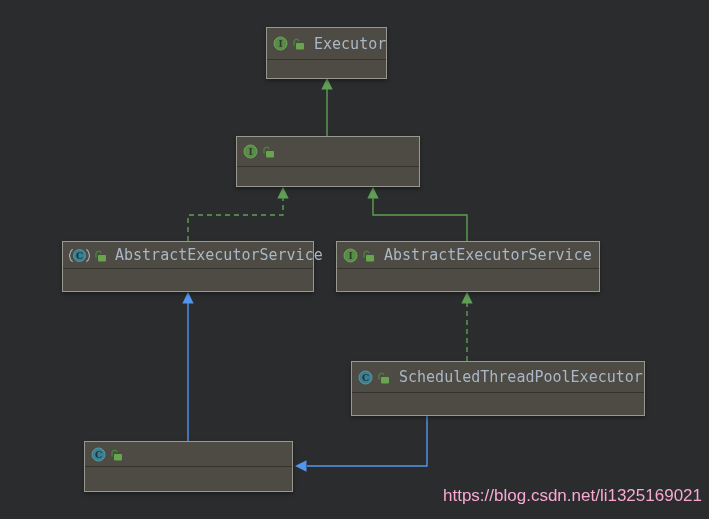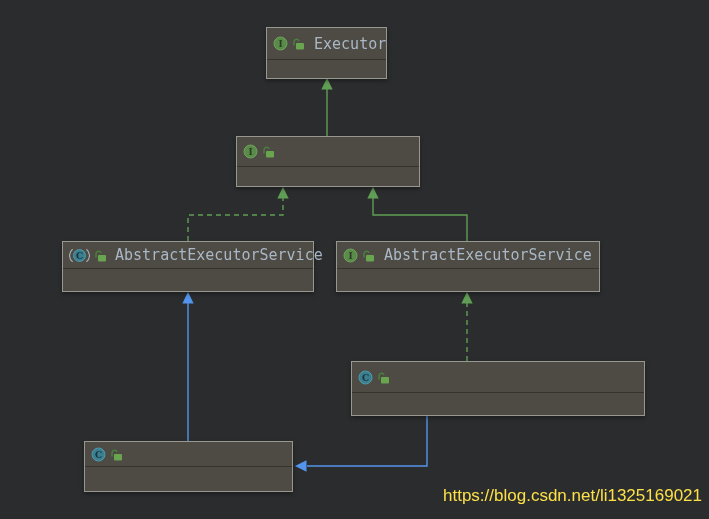--- a/index.html
+++ b/index.html
@@ -30,21 +30,21 @@
   .node-label{
     margin-left:9px;
     font-size:15px;
     color:#a9b7c6;
     letter-spacing:0px;
     text-align:right;
   }
   .watermark{
     position:absolute;right:7px;bottom:13px;
     font-family:"Liberation Sans", sans-serif;
-    font-size:17px;color:#fde047;
+    font-size:17px;color:#f9a8d4;
   }
   .edge{fill:none;stroke-width:1.4px;}
   .edge-green{stroke:#5f9e54;}
   .edge-blue{stroke:#5394ec;}
   .dashed{stroke-dasharray:5 4;}
   .head-green{fill:#5f9e54;stroke:none;}
   .head-blue{fill:#5394ec;stroke:none;}
 </style>
 </head>
 <body>
@@ -166,20 +166,21 @@
           <circle cx="7.5" cy="7.5" r="6.5" fill="#3b7f90" stroke="#4f9aab" stroke-width="1"></circle>
           <text x="7.5" y="10.8" text-anchor="middle" font-size="9" font-family="DejaVu Serif, serif" font-weight="bold" fill="#17333c">C</text>
         </svg>
     </span>
     <span class="icon lock">
       <svg width="13" height="13" viewBox="0 0 13 13">
           <path d="M2,8.6 L2,4.6 A2.6,2.6 0 0 1 7,4.0" stroke="#4b7f3e" stroke-width="1.5" fill="none"></path>
           <rect x="4" y="6" width="8" height="6.5" rx="1" fill="#69a44f"></rect>
         </svg>
     </span>
+    <span class="node-label">ScheduledThreadPoolExecutor</span>
   </div>
   <div class="node-body"></div>
 </div>
 
 <div class="node" style="left:84px;top:441px;width:209px;height:51px;">
   <div class="node-title" style="height:24px;">
     <span class="icon">
       <svg width="15" height="15" viewBox="0 0 15 15">
           <circle cx="7.5" cy="7.5" r="6.5" fill="#3b7f90" stroke="#4f9aab" stroke-width="1"></circle>
           <text x="7.5" y="10.8" text-anchor="middle" font-size="9" font-family="DejaVu Serif, serif" font-weight="bold" fill="#17333c">C</text>

